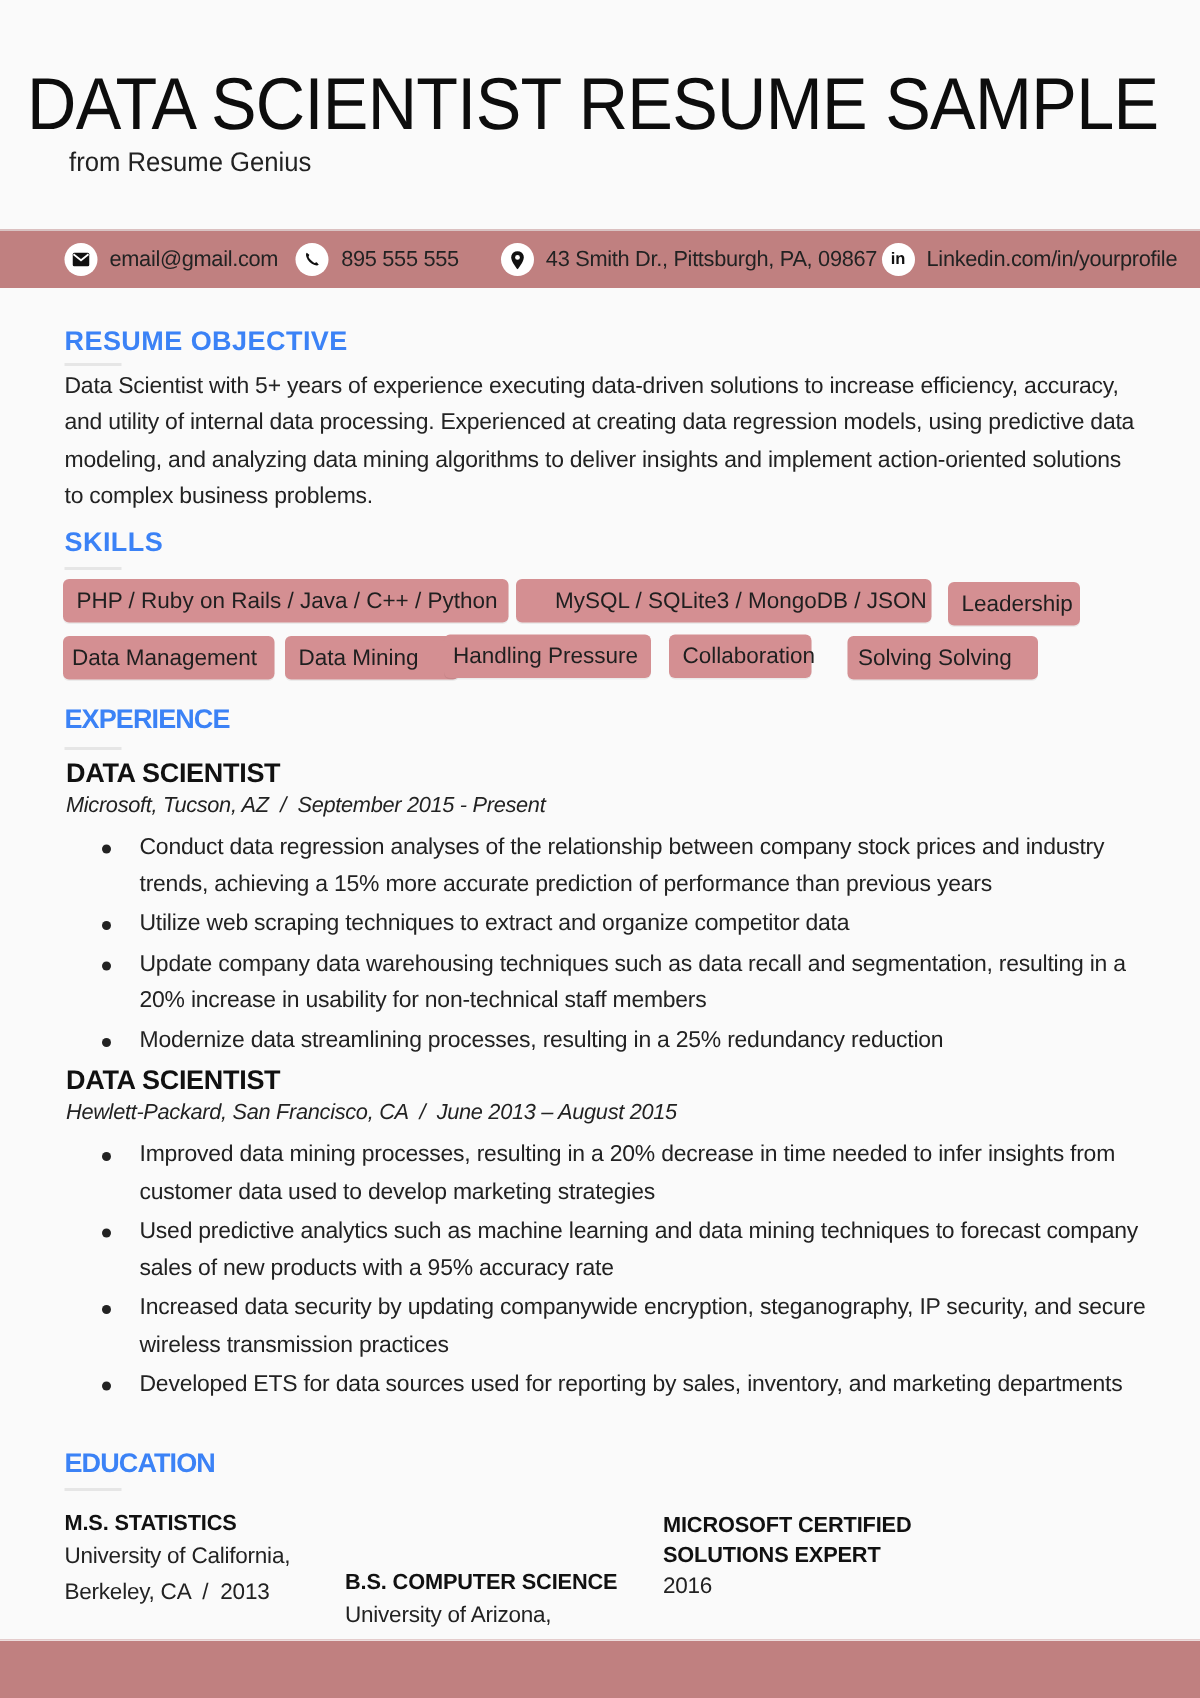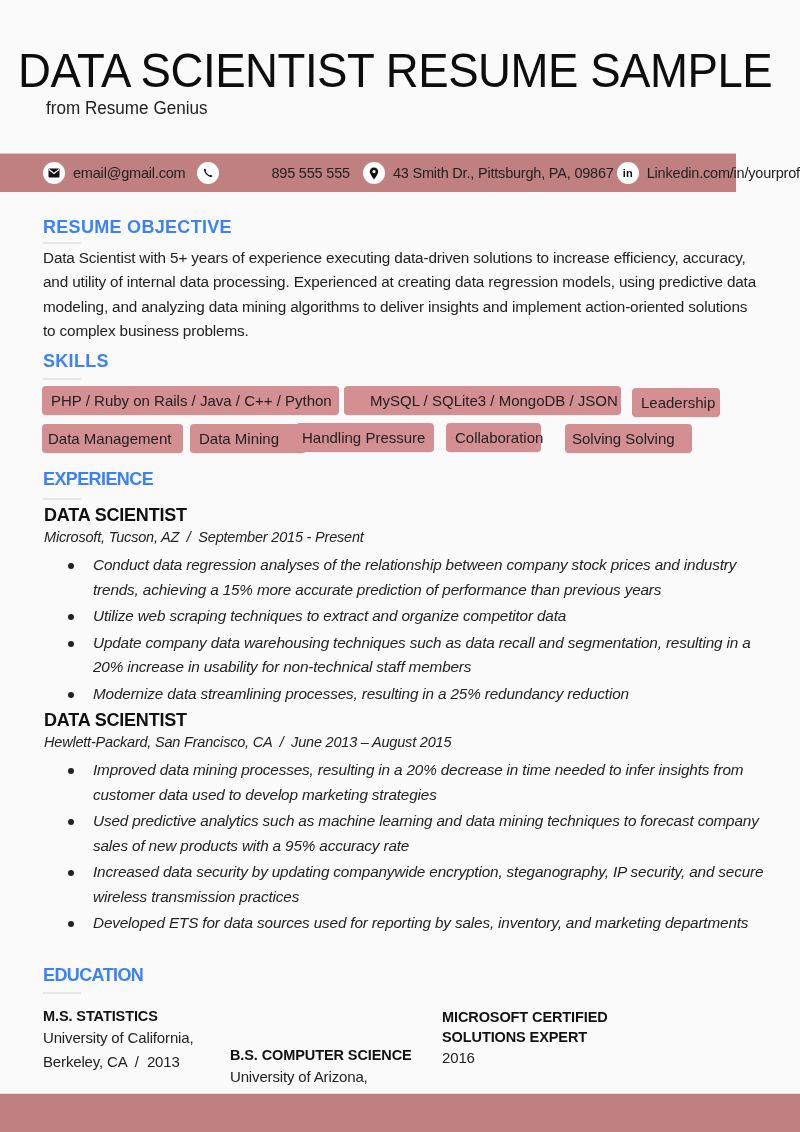--- a/index.html
+++ b/index.html
@@ -11,33 +11,33 @@
       font-family: "Liberation Sans", sans-serif; font-weight: 400;
       font-size: 49px; letter-spacing: -0.5px; line-height: 60px; color: #0d0d0d;
       transform: scaleX(0.93); transform-origin: left top; white-space: nowrap;
     }
     .subtitle {
       position: absolute; left: 46px; top: 98px;
       font-size: 18px; color: #222; transform: scaleX(0.95); transform-origin: left top;
     }
 
     .contact-bar {
-      position: absolute; left: 0; top: 153px; width: 736px; height: 39px;
+      position: absolute; left: 0; top: 153px; width: 800px; height: 39px;
       background: #c08080; border-top: 1px solid #d9c4c4;
       display: flex; align-items: center; padding-left: 43px;
     }
     .contact-item { display: flex; align-items: center; margin-right: 12px; }
     .contact-icon {
       width: 22px; height: 22px; border-radius: 50%; background: #fff;
       display: flex; align-items: center; justify-content: center; margin-right: 8px;
       flex: 0 0 22px;
     }
     .contact-text { font-size: 14.5px; color: #222; white-space: nowrap; letter-spacing: -0.2px; }
     .contact-item.email { margin-right: 12px; }
-    .contact-item.phone { margin-right: 13px; gap: 44px; }
+    .contact-item.phone { margin-right: 28px; }
     .contact-item.address { margin-right: 3px; }
 
     .section-head {
       position: absolute; left: 43px; font-weight: 700; font-size: 18px; color: #3b82f6;
       letter-spacing: 0.3px;
     }
     .section-rule {
       position: absolute; left: 43px; width: 38px; height: 2px; background: #e6e6e6;
     }
     .para {
@@ -50,21 +50,21 @@
       font-size: 15px; height: 29px; display: flex; align-items: center; padding: 0 9px;
       white-space: nowrap; box-shadow: 0 1px 0 rgba(0,0,0,0.06);
     }
 
     .job-title {
       position: absolute; left: 44px; font-size: 18px; font-weight: 700; color: #111; letter-spacing: -0.2px;
     }
     .job-meta {
       position: absolute; left: 44px; font-size: 14.5px; font-style: italic; color: #222; letter-spacing: -0.2px;
     }
-    .bullets { position: absolute; left: 68px; width: 700px; list-style: none; font-style: italic; }
+    .bullets { position: absolute; left: 68px; width: 700px; list-style: none; }
     .bullets li {
       position: relative; padding-left: 25px; font-size: 15.3px; line-height: 24.5px; color: #222;
       letter-spacing: -0.15px; margin-bottom: 2px;
     }
     .bullets li .dot {
       position: absolute; left: 0; top: 10px; width: 6px; height: 6px; border-radius: 50%; background: #222;
     }
 
     .edu-col { position: absolute; top: 1006px; }
     .edu-degree { font-weight: 700; font-size: 14.5px; color: #111; line-height: 20px; letter-spacing: -0.1px; }

